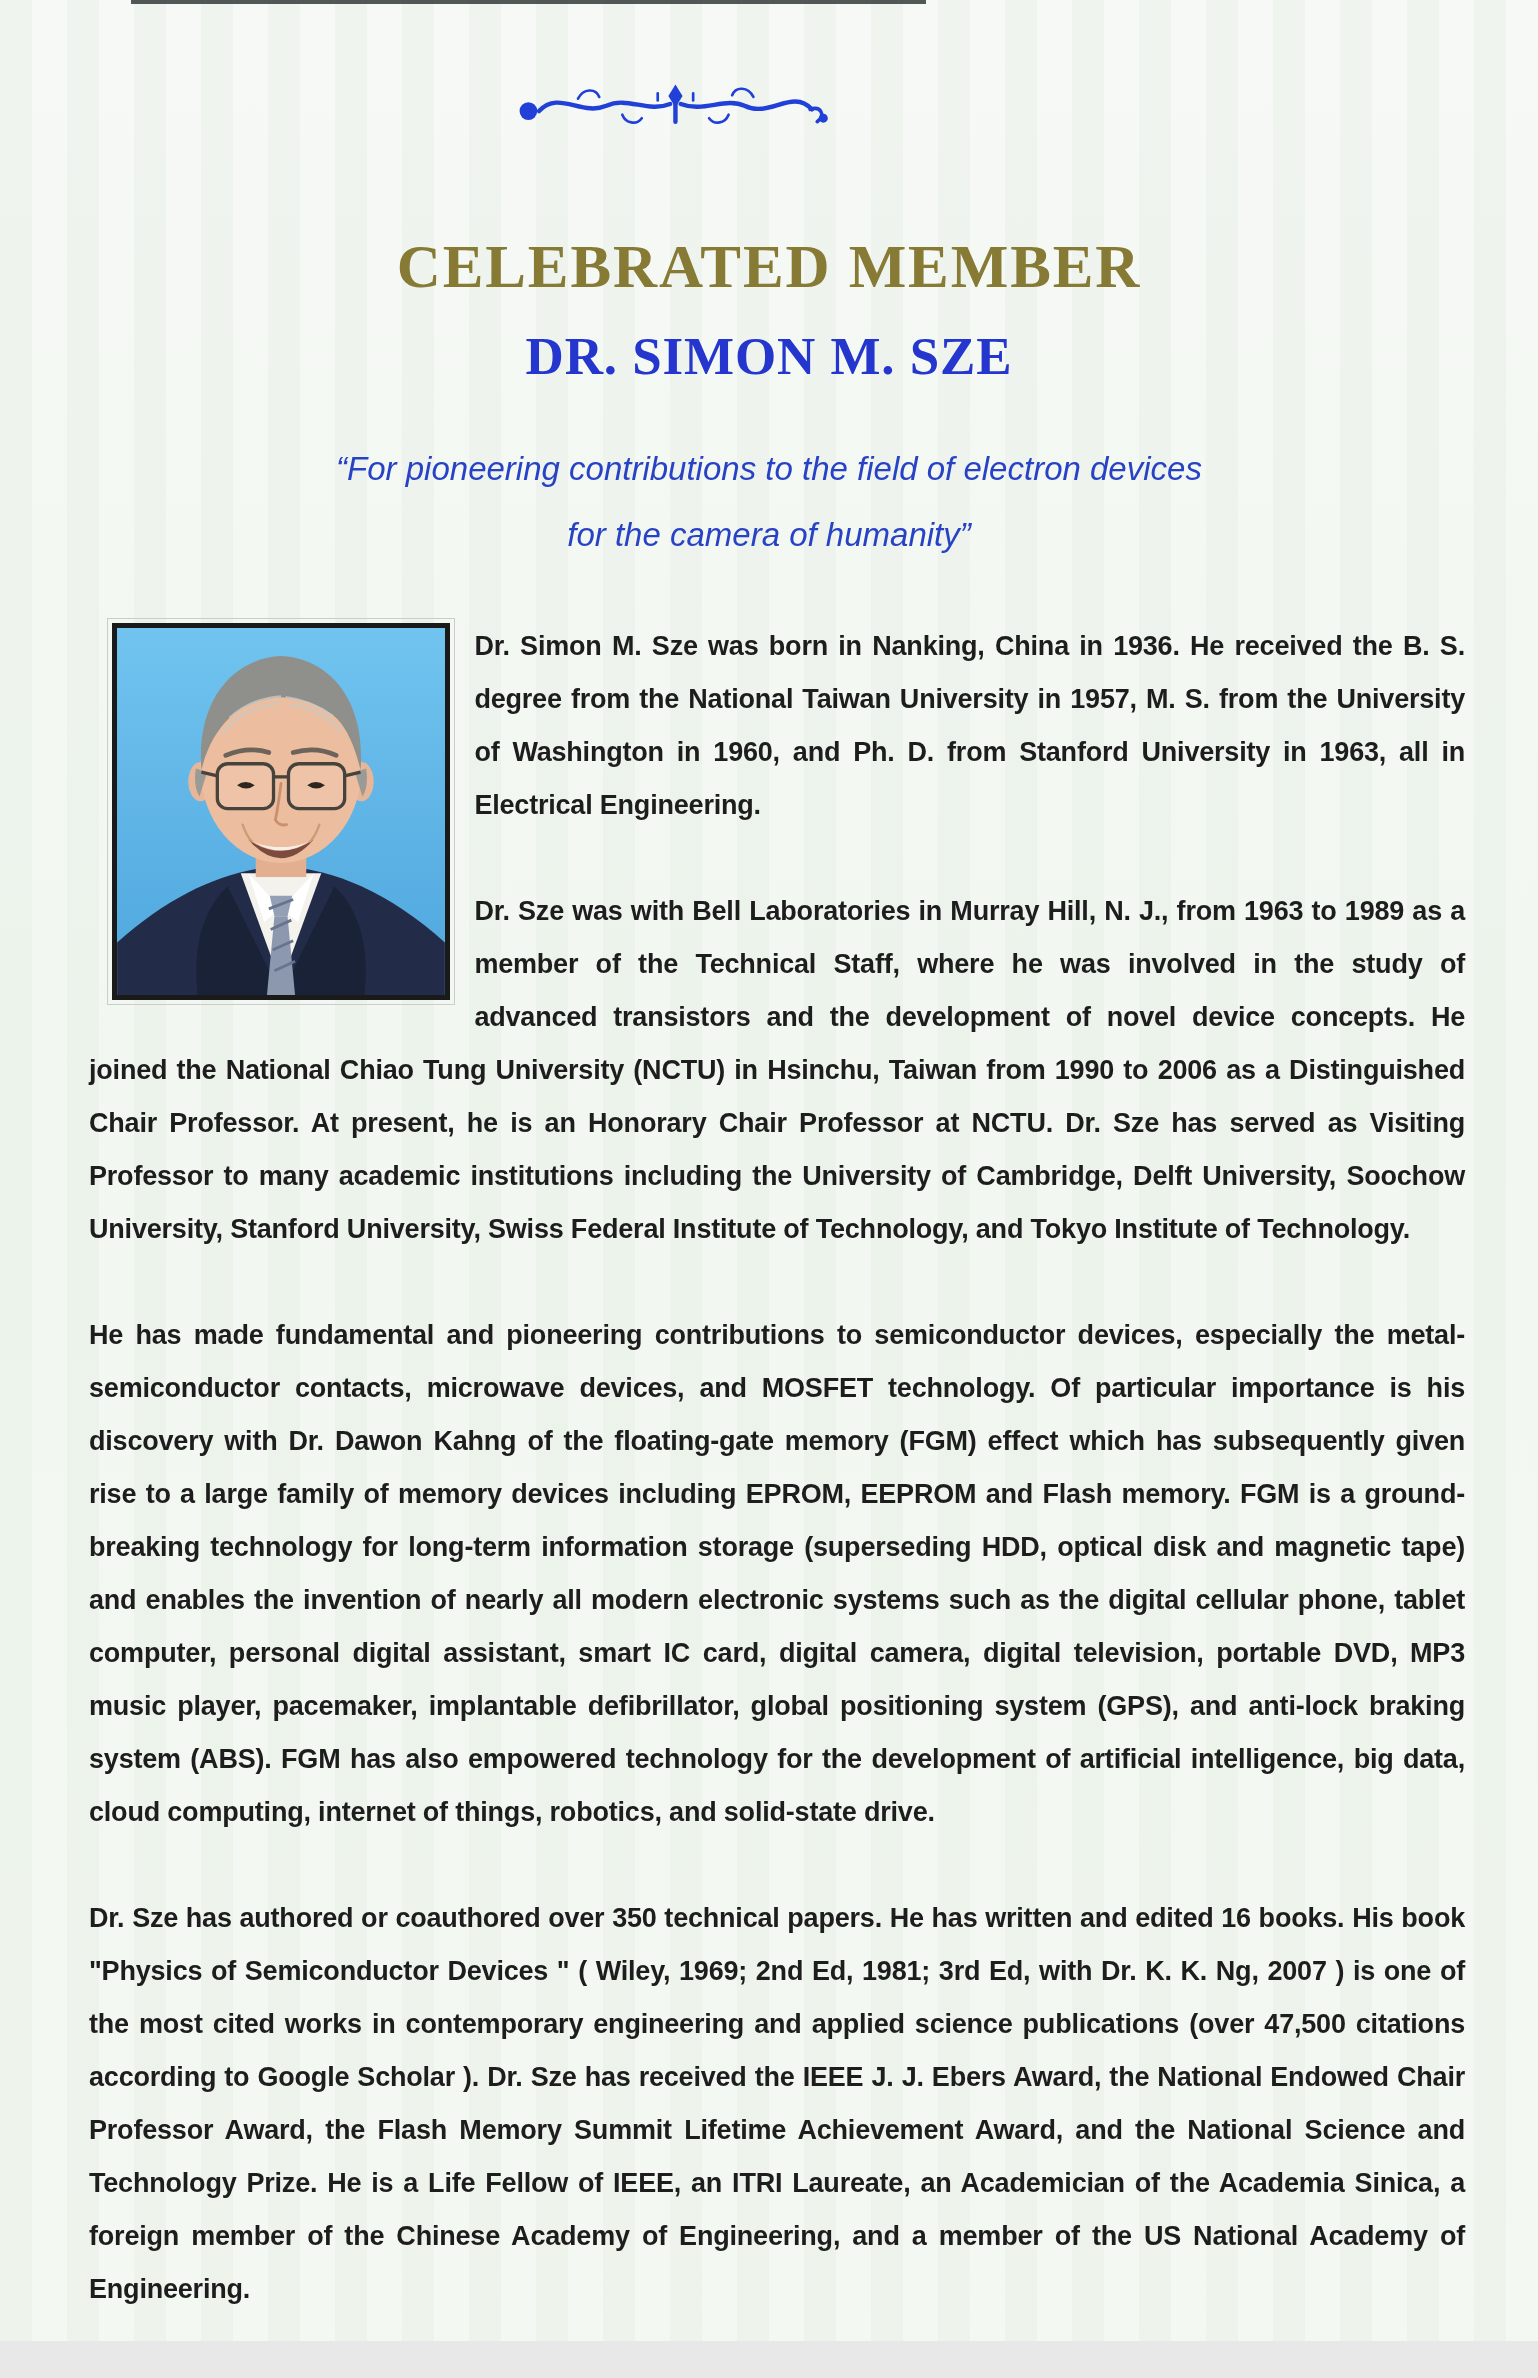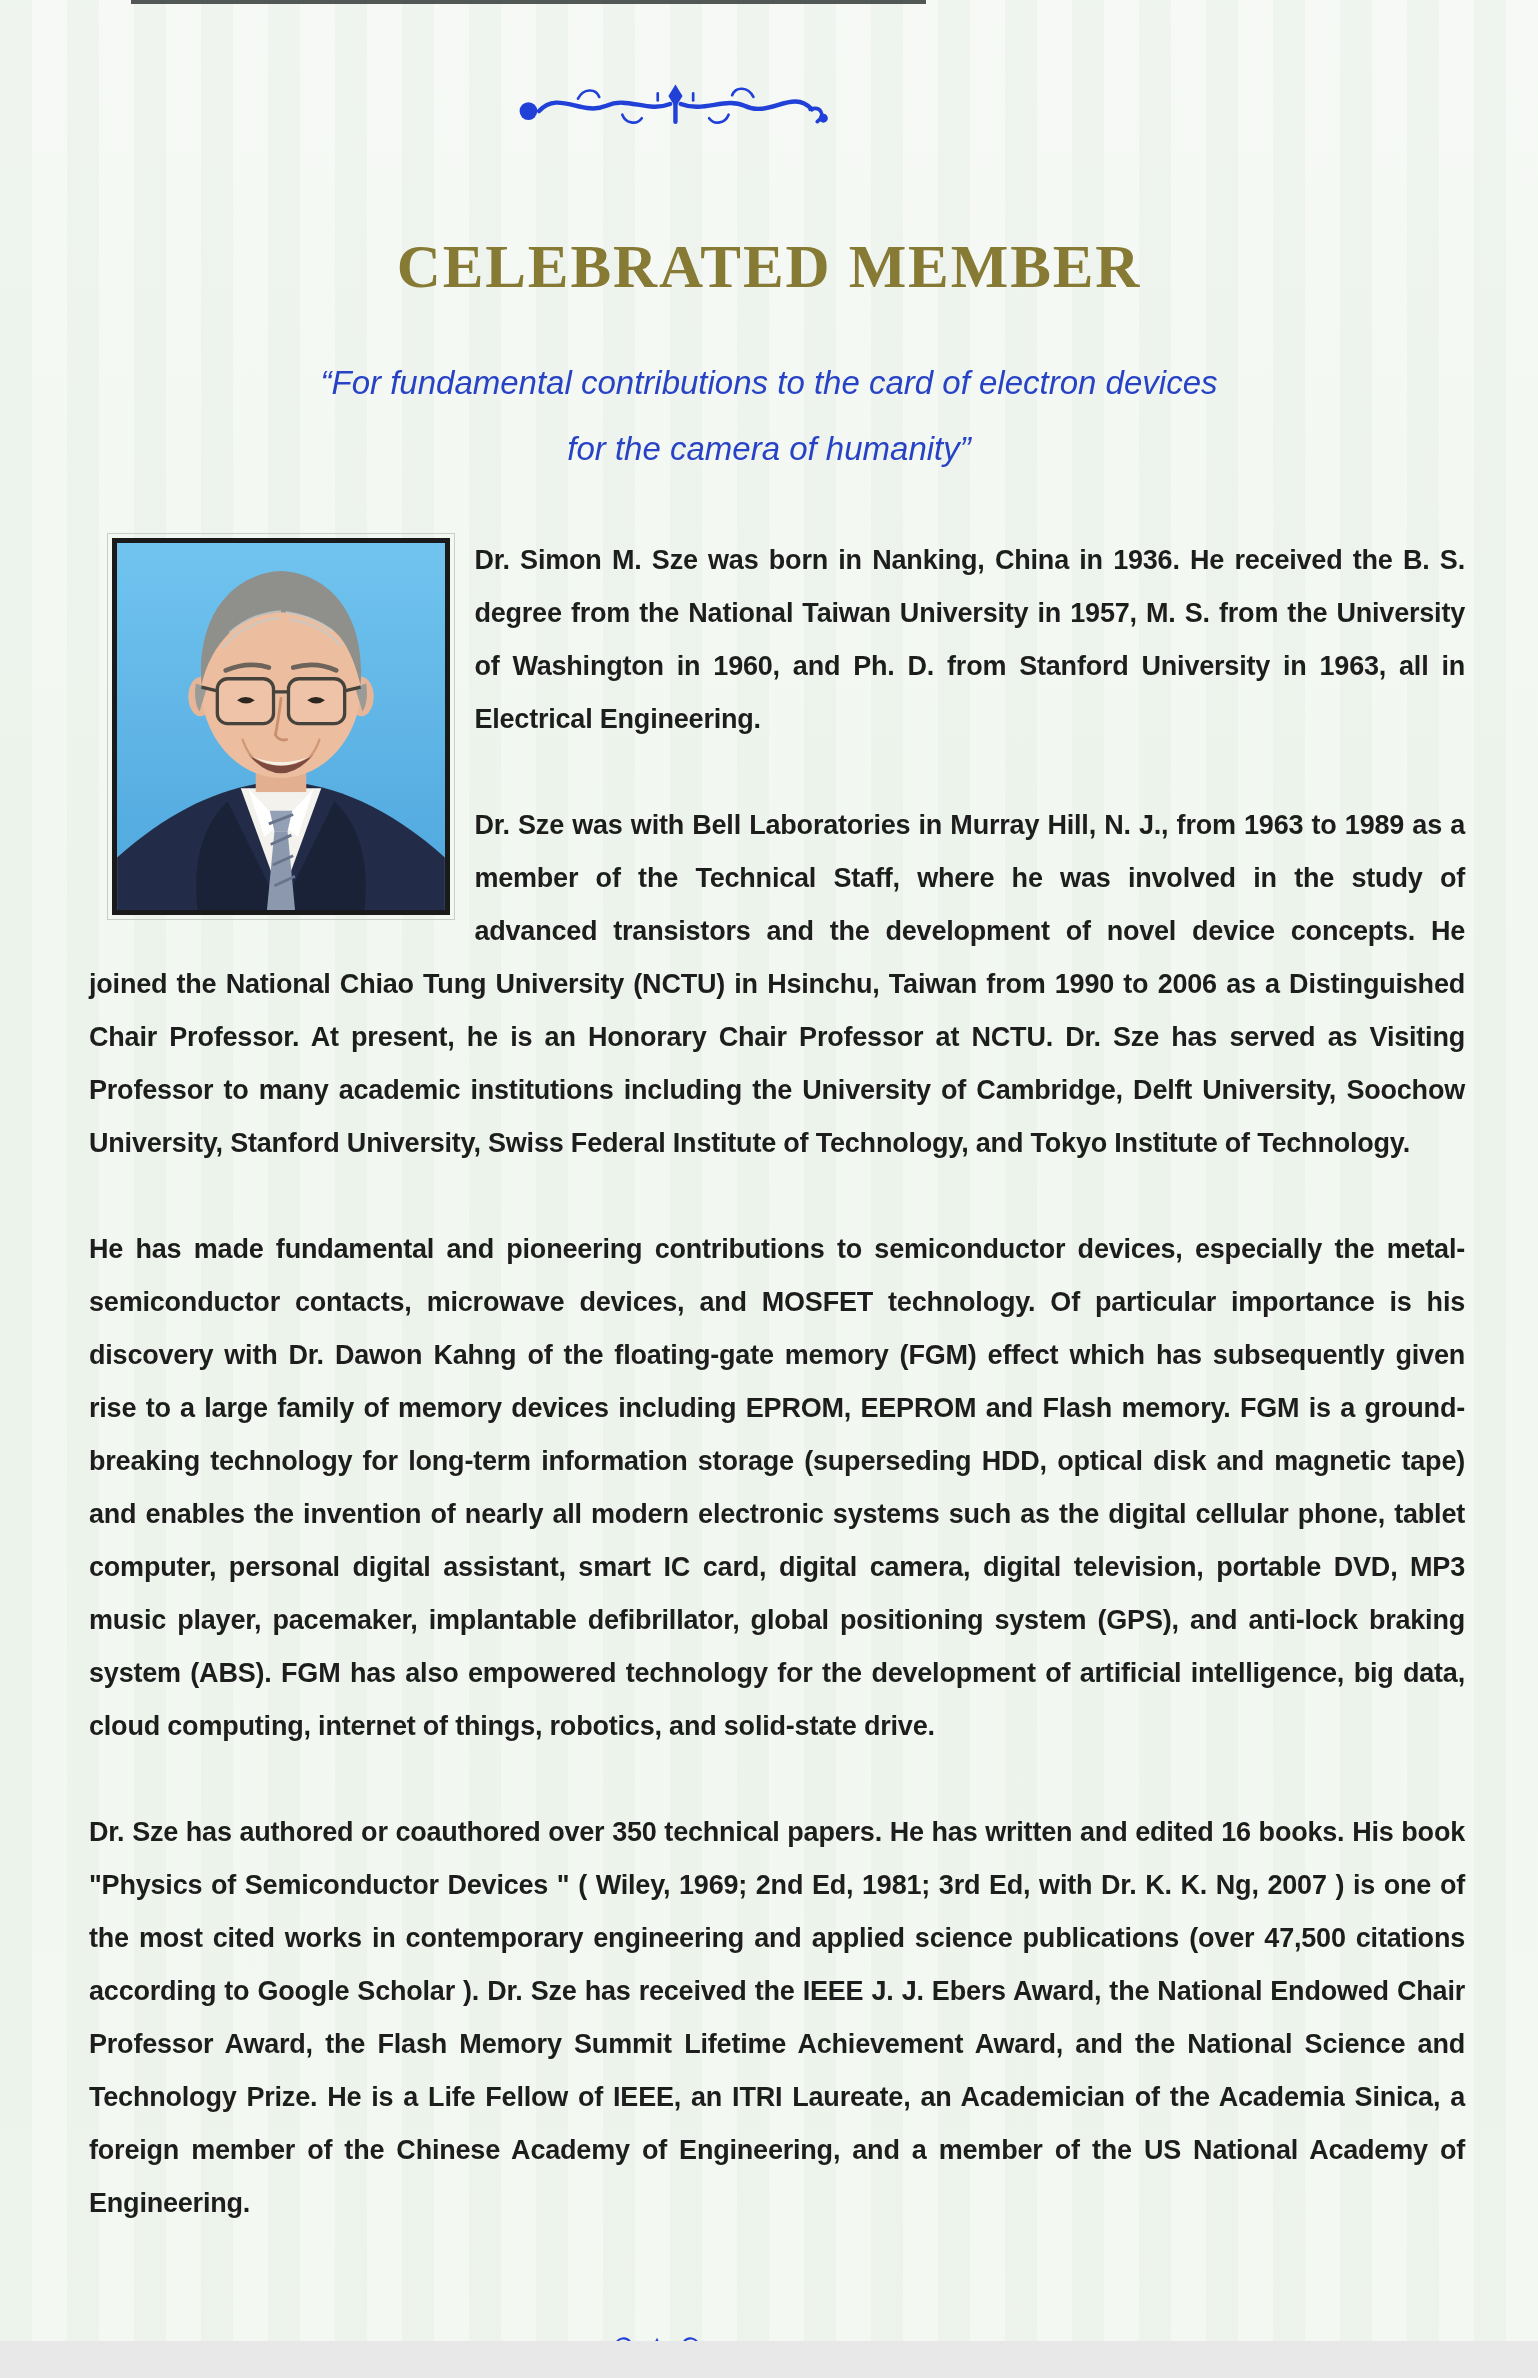--- a/index.html
+++ b/index.html
@@ -110,23 +110,24 @@
         <path d="M332,32 c12,-4 18,6 8,14" stroke-width="4"></path>
       </g>
       <circle cx="14" cy="34" r="10" fill="#2040d8"></circle>
       <path d="M180,4 l8,13 -8,13 -8,-13 z" fill="#2040d8"></path>
       <circle cx="347" cy="42" r="5" fill="#2040d8"></circle>
     </svg>
   </div>
 
   <h1 class="page-title">CELEBRATED MEMBER</h1>
 
+  <h2 class="member-name">DR. SIMON M. SZE</h2>
 
   <div class="citation">
-    <div>“For fundamental contributions to the card of electron devices</div>
+    <div>“For pioneering contributions to the field of electron devices</div>
     <div>for the camera of humanity”</div>
   </div>
 
   <main class="bio">
 
     <figure class="portrait">
       <svg viewBox="0 0 350 392">
         <defs>
           <linearGradient id="sky" x1="0" y1="0" x2="0" y2="1">
             <stop offset="0" stop-color="#71c4ef"></stop>

